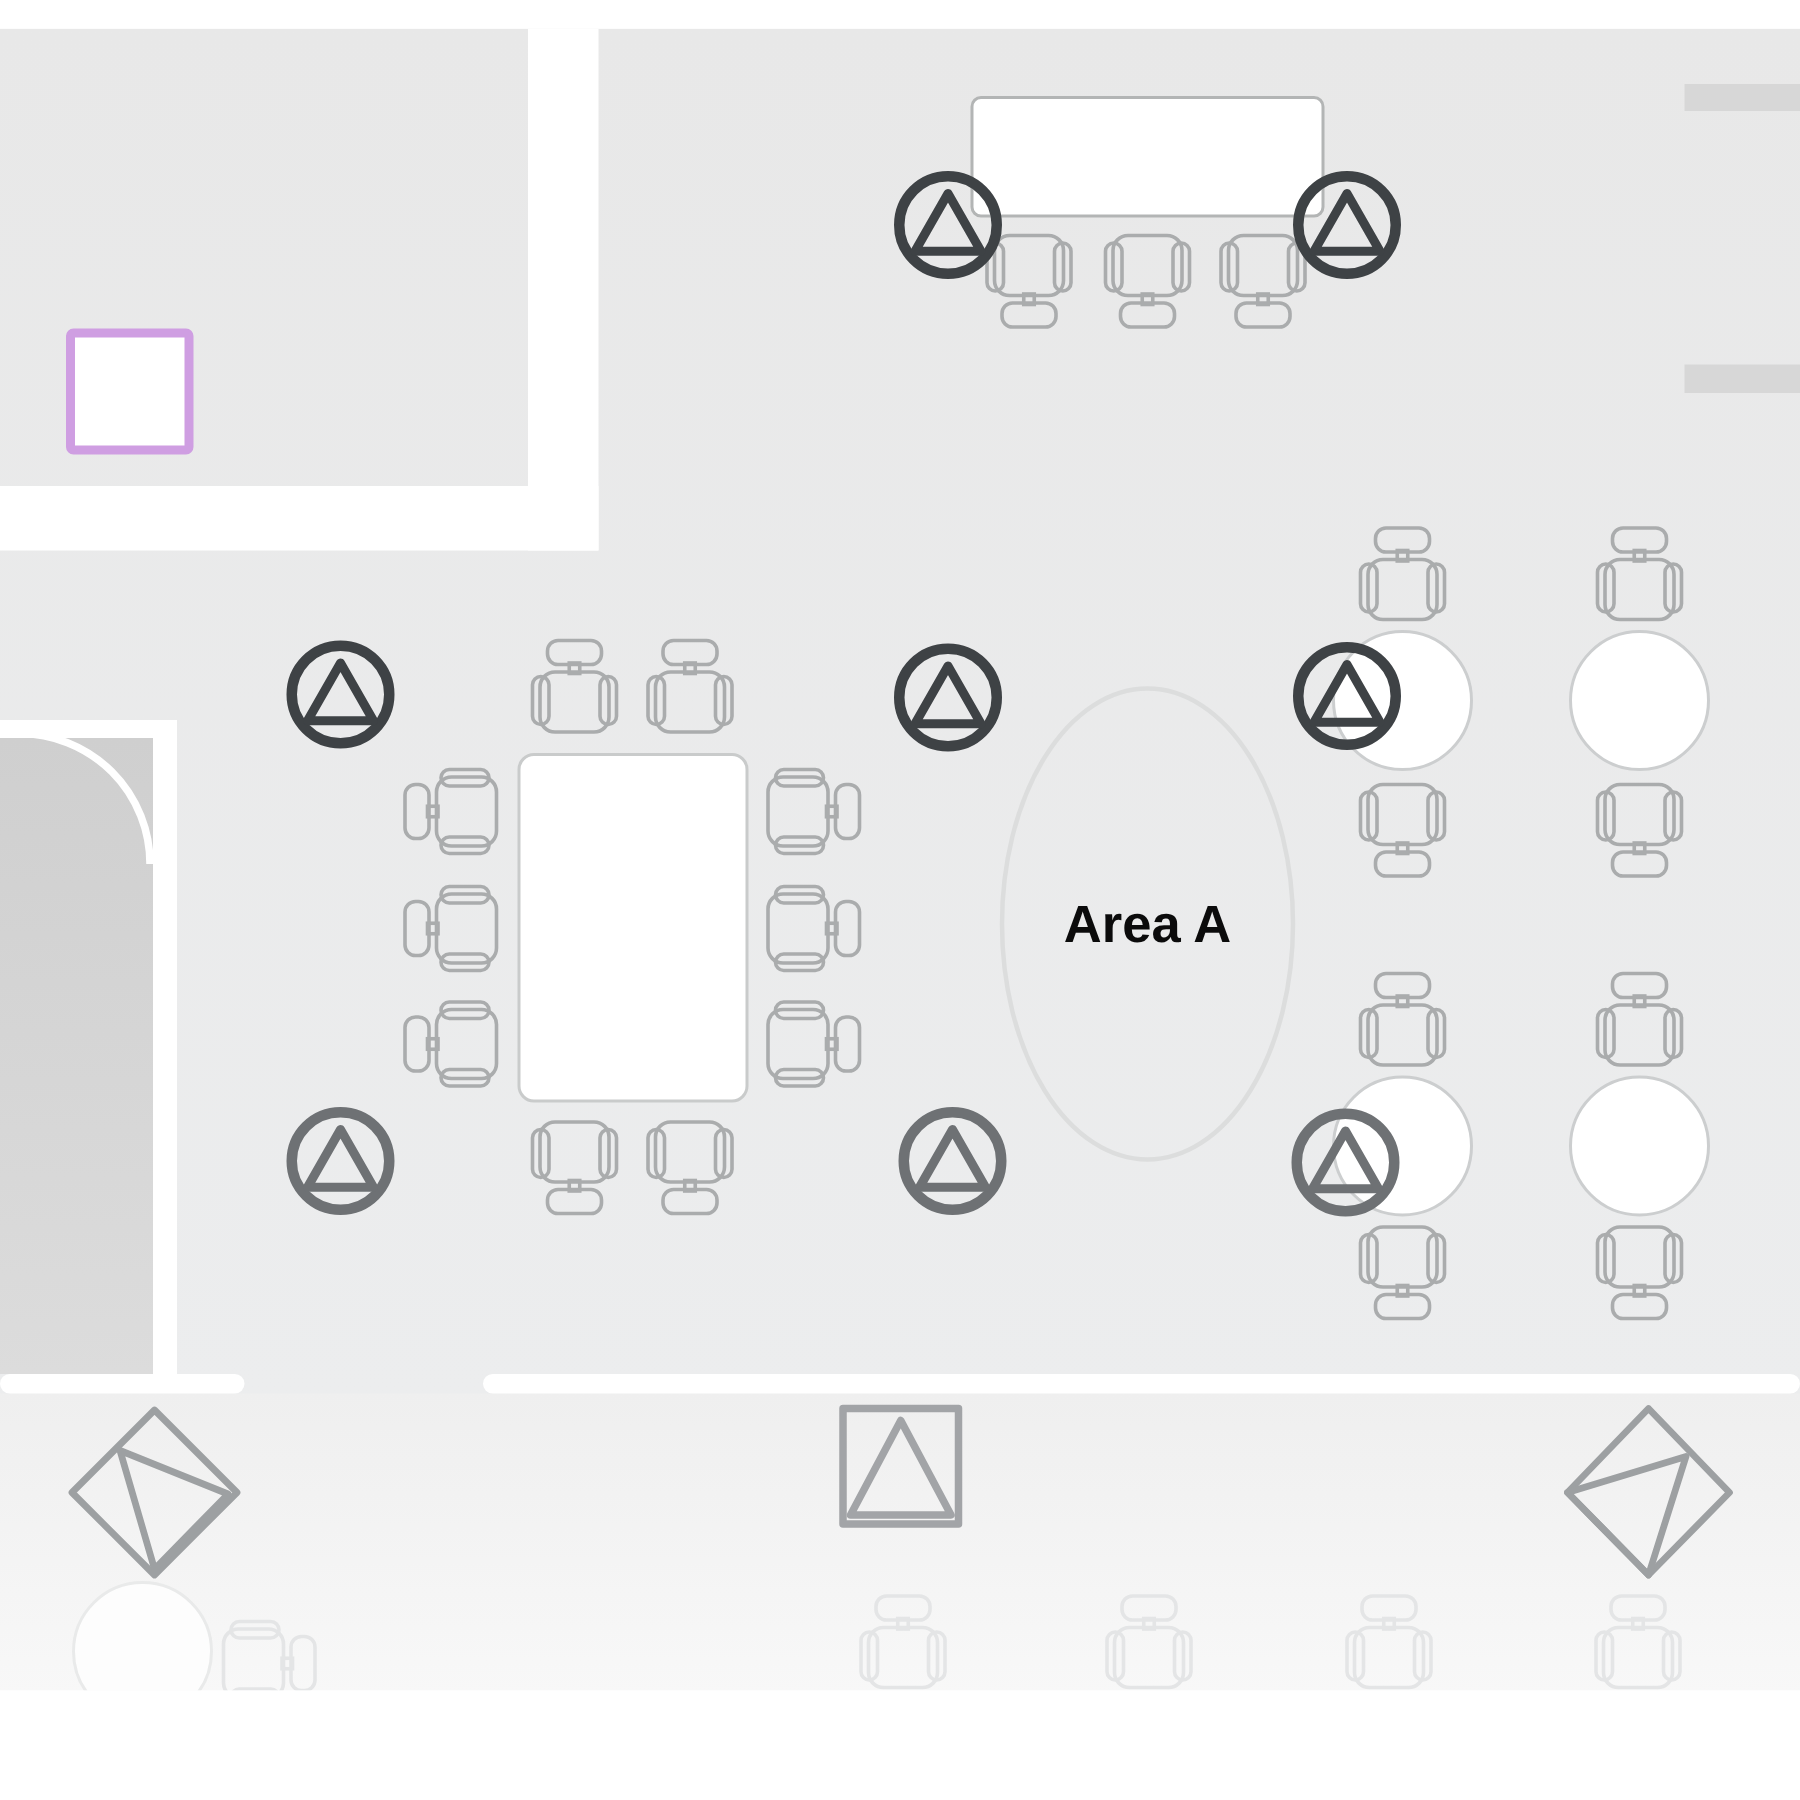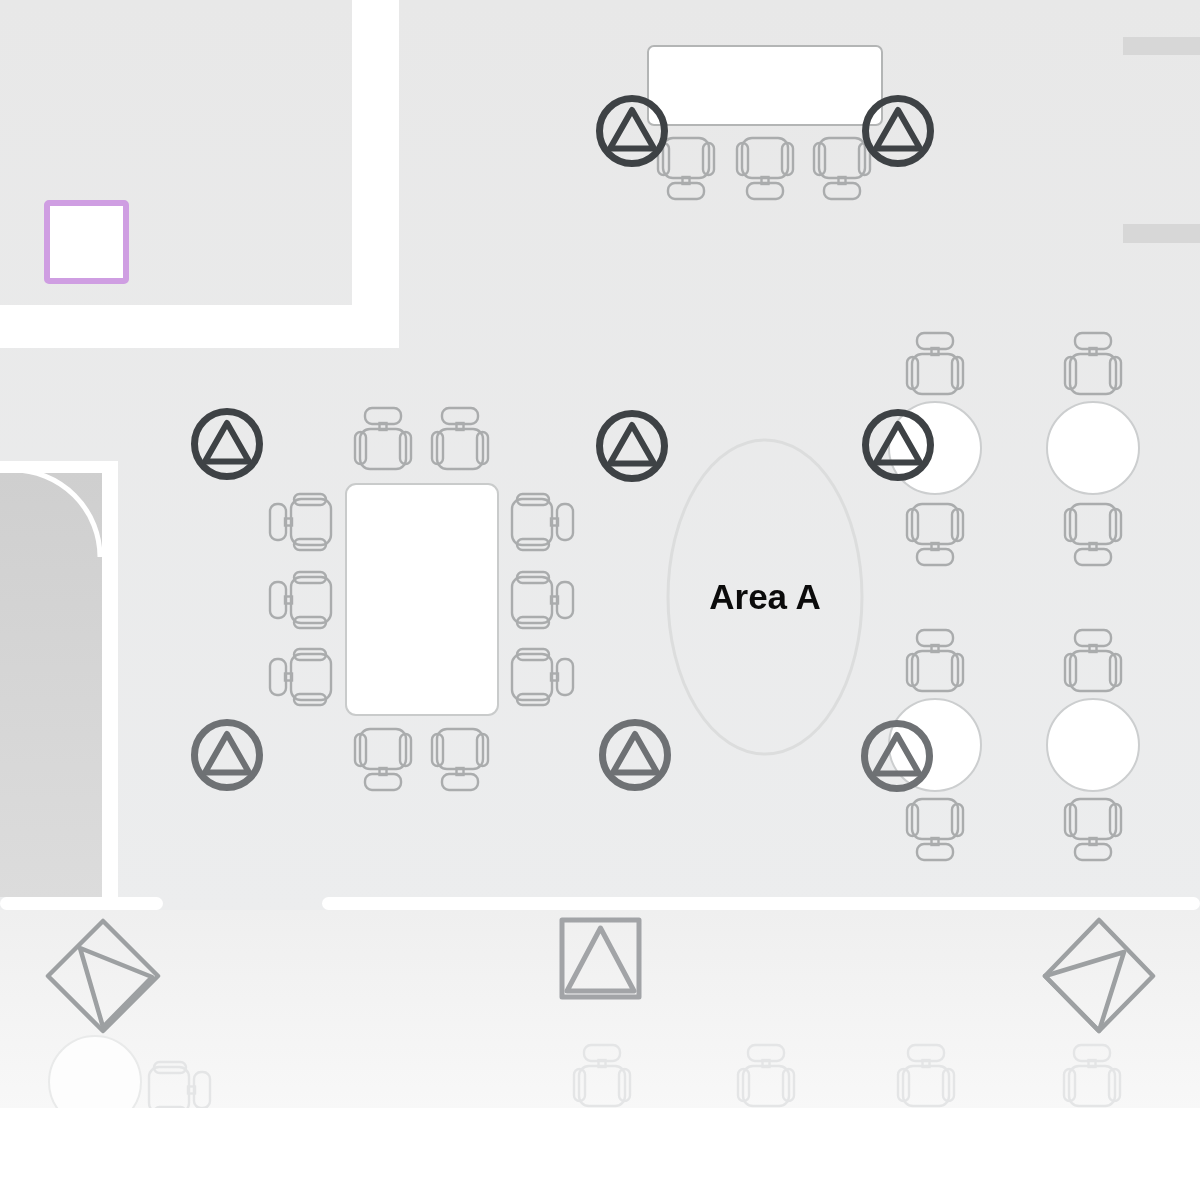--- a/index.html
+++ b/index.html
@@ -2,20 +2,21 @@
 <html><head>
 <meta charset="utf-8">
 <style>
   html,body{margin:0;padding:0;background:#ffffff;}
   .stage{
     position:relative;
     width:1200px;height:1108px;
     overflow:hidden;
     background:#ffffff;
     font-family:"Liberation Sans", sans-serif;
+    margin-top:19px;
   }
   svg{display:block;}
   .area-label{
     font-family:"Liberation Sans", sans-serif;
     font-weight:700;
     font-size:35px;
   }
 </style>
 </head>
 <body>

